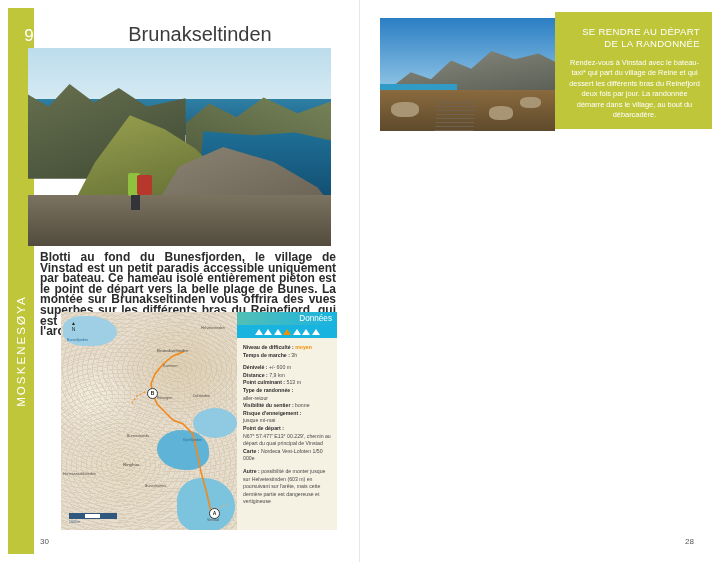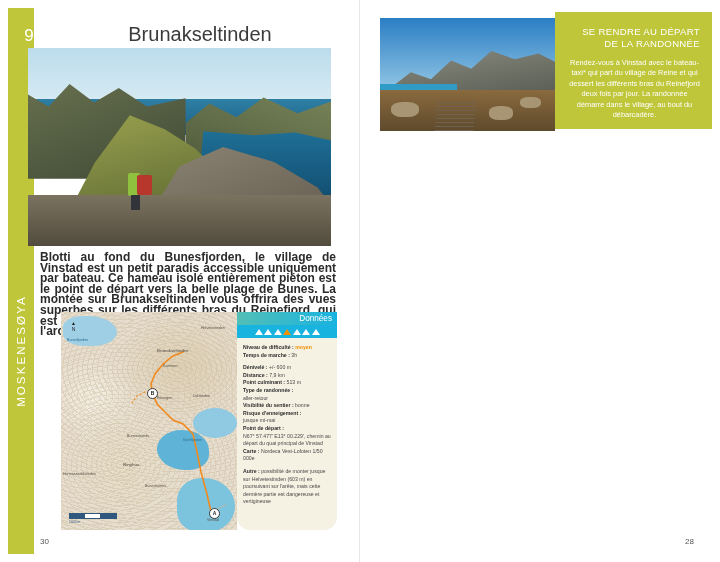--- a/index.html
+++ b/index.html
@@ -111,21 +111,20 @@
   .map-label.blue{color:#2e6e93;}
   .map-label.big{font-size:4.4px;color:#4a4439;}
   .map-wp{position:absolute;width:9px;height:9px;border-radius:50%;
     background:#ffffff;border:1px solid #3a3a3a;font-size:5px;color:#222;
     text-align:center;line-height:8px;font-weight:bold;}
 
   
   .donnees{
     position:absolute;left:237px;top:312px;width:100px;height:218px;
     background:#f5f1e3;
-    border-radius:13px;
   }
   .donnees-head{
     height:13px;background:linear-gradient(to right,#53bfb6,#19b3e0);
     color:#ffffff;font-size:8.2px;text-align:right;padding:0 5px;
     line-height:13px;box-sizing:border-box;
   }
   .donnees-icons{
     height:13px;background:#19b3e0;display:flex;align-items:center;
     justify-content:center;gap:1.5px;padding:0 4px;box-sizing:border-box;
   }

